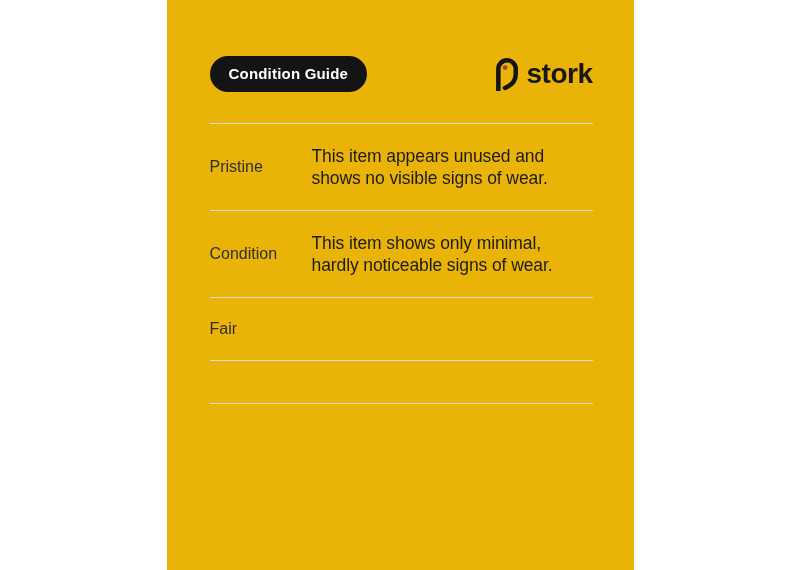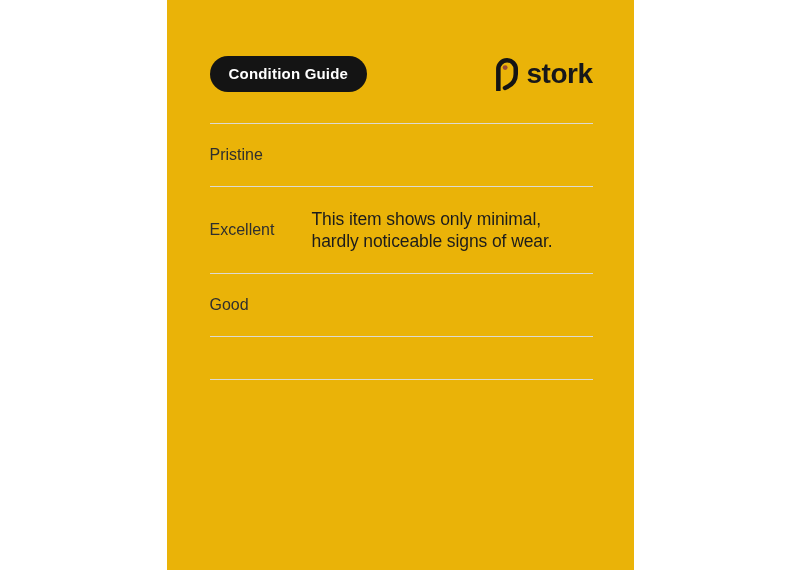--- a/index.html
+++ b/index.html
@@ -98,29 +98,30 @@
         </svg>
       </span>
       <span class="brand-name">stork</span>
     </div>
   </div>
 
   <div class="table">
 
     <div class="row">
       <div class="row-label">Pristine</div>
+      <div class="row-desc">This item appears unused and shows no visible signs of wear.</div>
     </div>
 
     <div class="row">
-      <div class="row-label">Excellent</div>
+      <div class="row-label">Condition</div>
       <div class="row-desc">This item shows only minimal, hardly noticeable signs of wear.</div>
     </div>
 
     <div class="row">
-      <div class="row-label">Good</div>
+      <div class="row-label">Fair</div>
     </div>
 
     <div class="row">
     </div>
 
     <div class="end-divider"></div>
 
   </div>
 </div>
 

